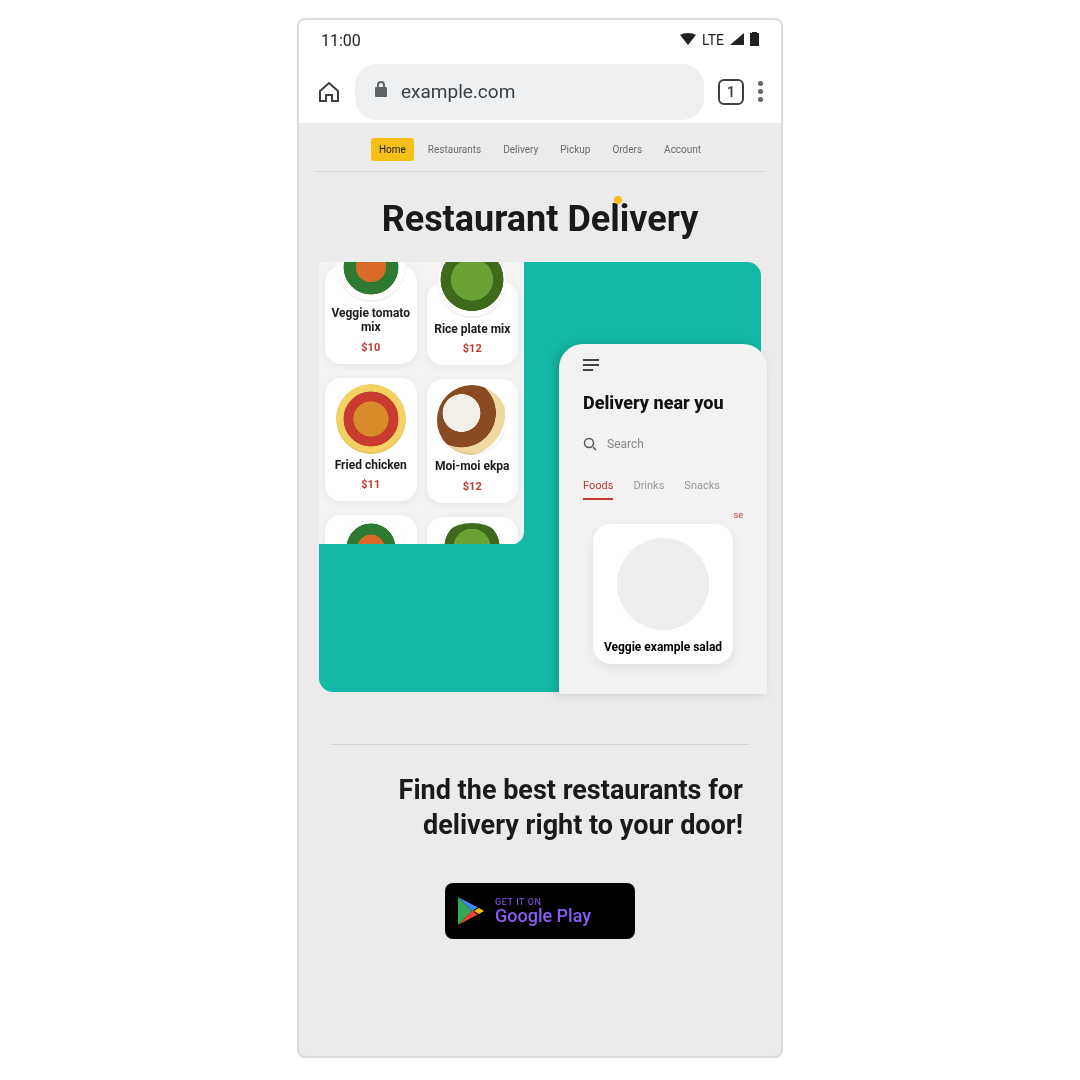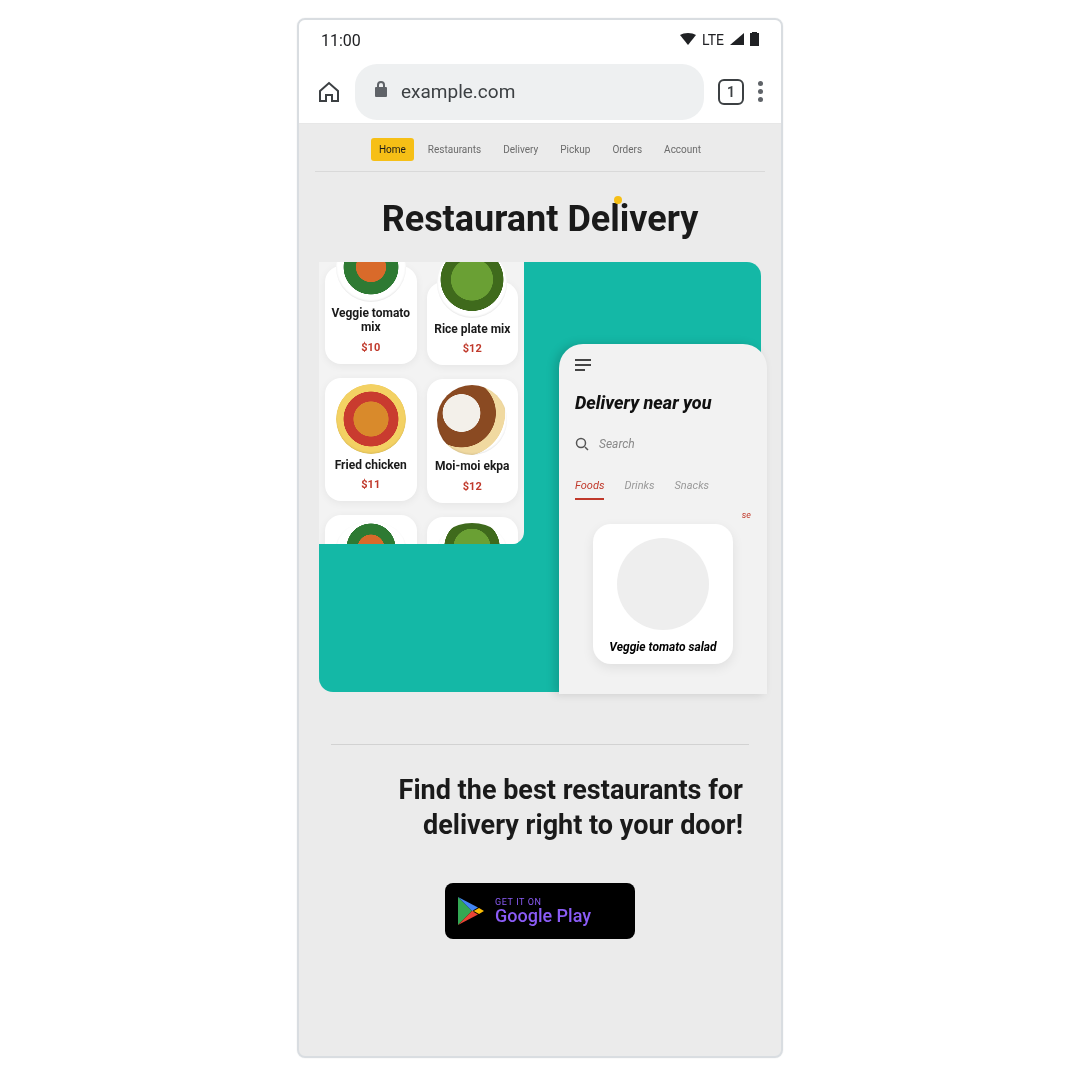--- a/index.html
+++ b/index.html
@@ -96,22 +96,21 @@
 .halfbottom { height:70px; }
 .halfbottom .plate { height:70px; width:70px; border-radius:50% 50% 0 0; }
 .colcards.right { transform: translateY(16px); }
 
 
 .mockB {
   position:absolute; right:-6px; top:82px;
   width:208px; height:350px;
   background:#f2f2f2; border-radius:24px 24px 0 0;
   box-shadow: -4px 0 10px rgba(0,0,0,.15);
-  padding:20px 16px 0;
-  font-style:italic;
+  padding:20px 24px 0;
 }
 .mockB .burger { width:16px; height:2px; background:#444; position:relative; margin-bottom:26px; }
 .mockB .burger::before,.mockB .burger::after { content:"";position:absolute;left:0;height:2px;background:#444;}
 .mockB .burger::before{top:-5px;width:16px;} .mockB .burger::after{top:5px;width:10px;}
 .mockB h3 { font-size:18px; font-weight:800; color:#111; margin-bottom:24px;}
 .mockB .search { display:flex; align-items:center; gap:10px; color:#888; font-size:12px; margin-bottom:28px; }
 .mockB .search svg{flex-shrink:0;}
 .mockB .tabs { display:flex; gap:20px; font-size:11px; color:#999; margin-bottom:10px; }
 .mockB .tabs .on { color:#c0392b; border-bottom:2px solid #c0392b; padding-bottom:6px; }
 .mockB .see { text-align:right; color:#c0392b; font-size:9px; margin-bottom:4px; }
@@ -251,21 +250,21 @@
           <span>Search</span>
         </div>
         <div class="tabs">
           <span class="on">Foods</span>
           <span>Drinks</span>
           <span>Snacks</span>
         </div>
         <div class="see">se</div>
         <div class="bigcard">
           <div class="plate p-salad"></div>
-          <div class="name">Veggie tomato salad</div>
+          <div class="name">Veggie example salad</div>
         </div>
       </div>
 
     </div>
 
     <hr class="divider">
 
     <h2 class="cta-title">Find the best restaurants for delivery right to your door!</h2>
 
     <div class="gplay">

